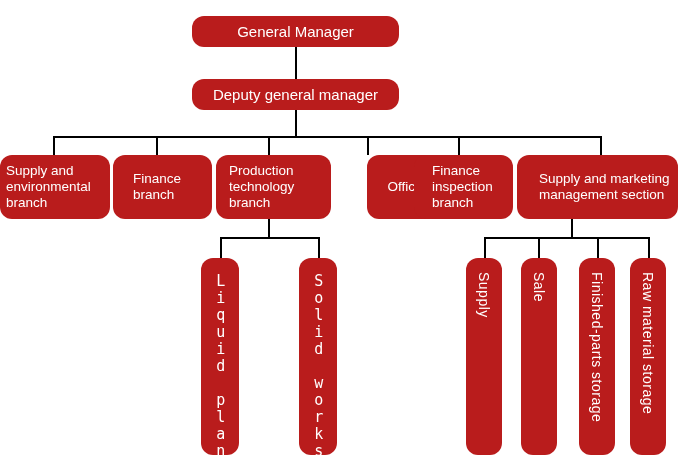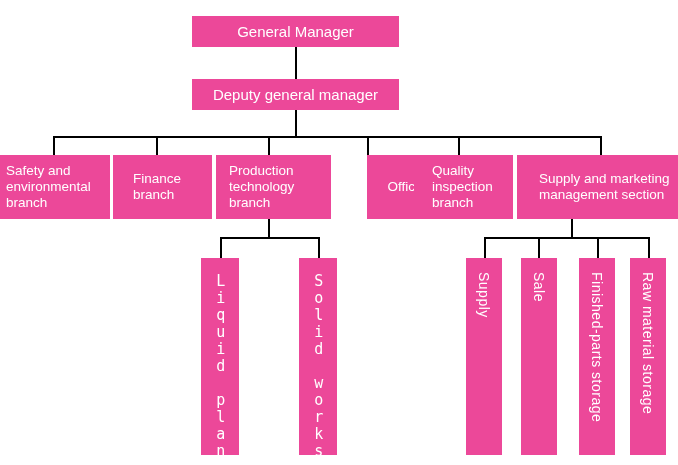--- a/index.html
+++ b/index.html
@@ -12,24 +12,25 @@
   }
   #chart {
     position: relative;
     width: 678px;
     height: 465px;
     background: #ffffff;
     overflow: hidden;
   }
   .node {
     position: absolute;
-    background: #ec4899;
+    background: #b91c1c;
     color: #ffffff;
     box-sizing: border-box;
     line-height: 1.18;
+    border-radius: 12px;
   }
   
   .node.htext {
     display: flex;
     align-items: center;
     font-size: 13.5px;
   }
   .node.htext.center {
     justify-content: center;
   }
@@ -93,37 +94,37 @@
   <div class="line h" style="left:53px; top:136px; width:547px;"></div>
 
   <div class="line v" style="left:53px;  top:136px; height:19px;"></div>
   <div class="line v" style="left:156px; top:136px; height:19px;"></div>
   <div class="line v" style="left:268px; top:136px; height:19px;"></div>
   <div class="line v" style="left:367px; top:136px; height:19px;"></div>
   <div class="line v" style="left:458px; top:136px; height:19px;"></div>
   <div class="line v" style="left:600px; top:136px; height:19px;"></div>
 
   <div class="node htext left" style="left:0px; top:155px; width:110px; height:64px;">
-    <span class="lbl">Safety and environmental branch</span>
+    <span class="lbl">Supply and environmental branch</span>
   </div>
 
   <div class="node htext left" style="left:113px; top:155px; width:99px; height:64px; padding-left:20px;">
     <span class="lbl">Finance branch</span>
   </div>
 
   <div class="node htext left" style="left:216px; top:155px; width:115px; height:64px; padding-left:13px;">
     <span class="lbl">Production technology branch</span>
   </div>
 
   <div class="node htext center" style="left:335px; top:155px; width:76px; height:64px;margin-left:32px;">
     <span class="lbl">Office</span>
   </div>
 
   <div class="node htext left" style="left:414px; top:155px; width:99px; height:64px; padding-left:18px;">
-    <span class="lbl">Quality inspection branch</span>
+    <span class="lbl">Finance inspection branch</span>
   </div>
 
   <div class="node htext left" style="left:517px; top:155px; width:161px; height:64px; padding-left:22px;">
     <span class="lbl">Supply and marketing management section</span>
   </div>
 
   <div class="line v" style="left:268px; top:219px; height:19px;"></div>
   <div class="line h" style="left:220px; top:237px; width:99px;"></div>
   <div class="line v" style="left:220px; top:237px; height:21px;"></div>
   <div class="line v" style="left:318px; top:237px; height:21px;"></div>

